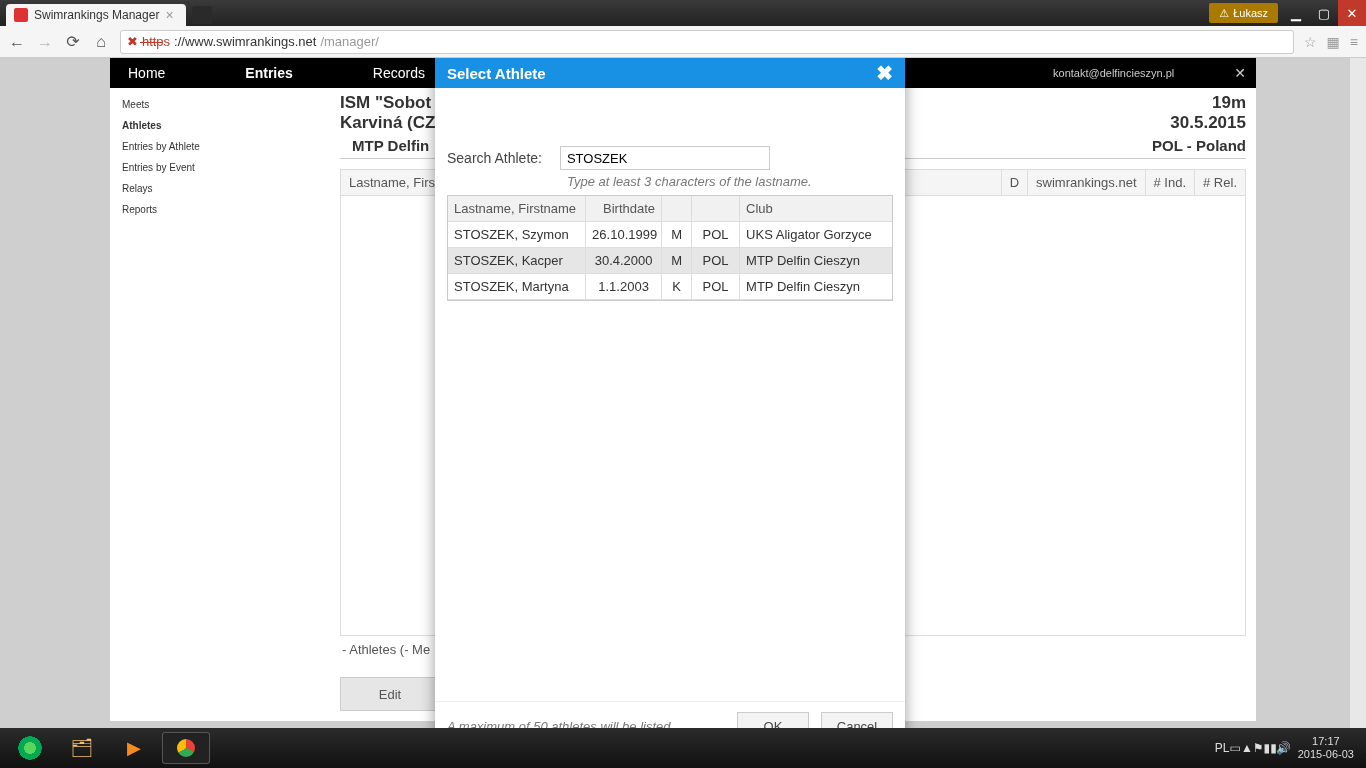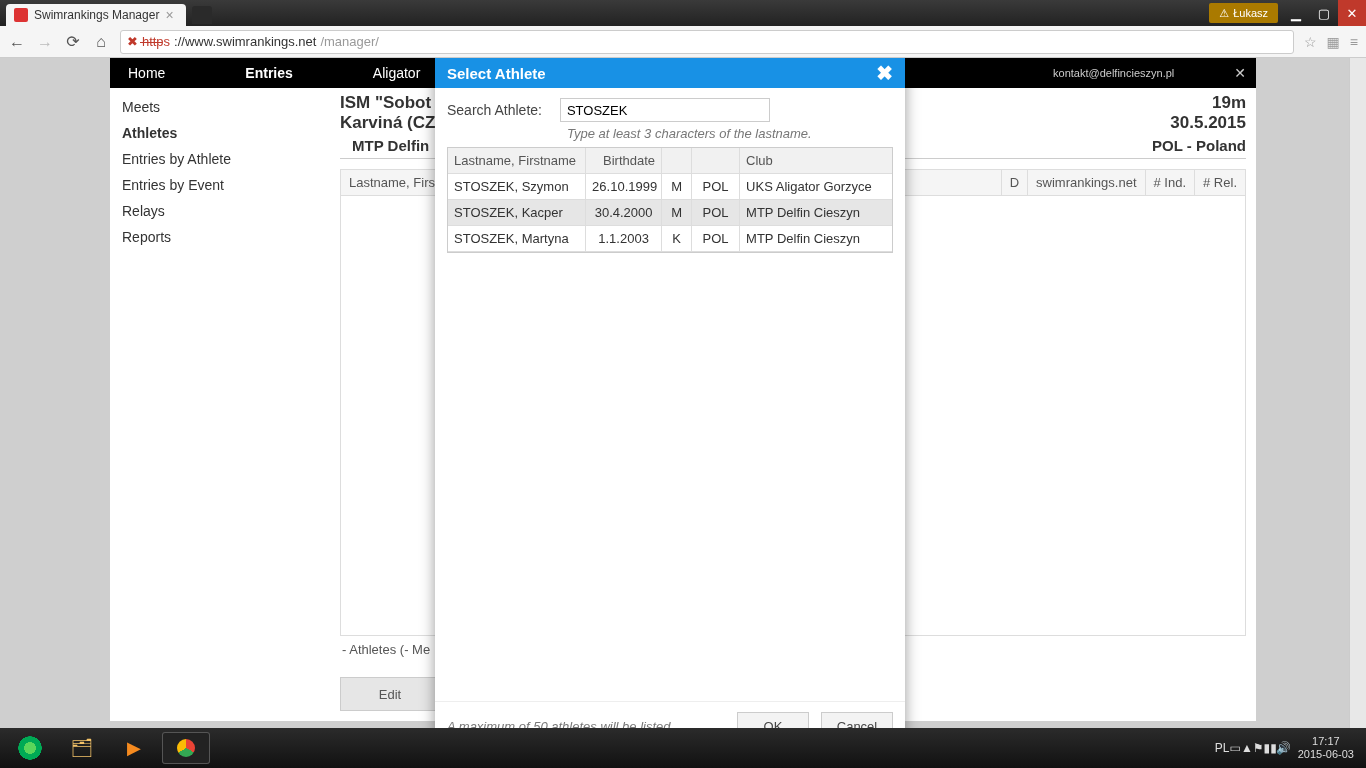--- a/index.html
+++ b/index.html
@@ -39,39 +39,39 @@
 .page { position:absolute; left:110px; top:0; width:1146px; background:#fff; }
 .topbar { height:30px; background:#000; color:#fff; display:flex; align-items:center; font-size:14px;gap:44px; }
 .topbar .menu { padding:0 18px; cursor:pointer; }
 .topbar .menu.active { font-weight:bold; }
 .topbar .grow { flex:1; }
 .topbar .email { font-size:11px; color:#ccc; padding-right:6px; }
 .topbar .xclose { font-size:14px; padding:0 10px; color:#ccc; }
 
 .body { display:flex; }
 .sidebar { width:230px; padding:6px 0; }
-.sidebar .item { padding:5px 12px; font-size:14px; color:#333; cursor:pointer; }
+.sidebar .item { padding:5px 12px; font-size:10px; color:#333; cursor:pointer; }
 .sidebar .item.active { font-weight:bold; }
 
 .main { flex:1; padding:5px 10px 10px 0; font-size:14px; color:#333; }
 .meet-head { display:flex; justify-content:space-between; font-weight:bold; font-size:17px; color:#333; }
 .meet-head .right { text-align:right; }
 .meet-sub { display:flex; justify-content:space-between; font-weight:bold; padding:4px 0 4px 12px; border-bottom:1px solid #ccc; margin-bottom:10px; font-size:15px;}
 .cols-row { border:1px solid #ddd; background:#f5f5f5; display:flex; font-size:13px; color:#555; }
 .cols-row div { padding:5px 8px; border-right:1px solid #ddd; }
 .cols-row div:last-child{border-right:none;}
 .listarea { border:1px solid #ddd; border-top:none; height:440px; background:#fff; }
 .below-note { font-size:13px; color:#555; padding:6px 2px; }
 .editbtn { margin-top:14px; width:100px; height:34px; background:#e6e6e6; border:1px solid #ccc; color:#555; font-size:13px; }
 
 
 .modal { position:absolute; left:435px; top:0; width:470px; height:682px; background:#fff; box-shadow:0 0 14px rgba(0,0,0,.4); z-index:50; display:flex; flex-direction:column;}
 .modal-title { height:30px; background:#1891e5; color:#fff; display:flex; align-items:center; justify-content:space-between; padding:0 12px; font-size:15px; font-weight:600;}
 .modal-title .x { font-size:20px; font-weight:bold; cursor:pointer; }
-.modal-body { padding:10px 12px 0 12px; flex:0 0 auto; }
+.modal-body { padding:10px 12px 0 12px; flex:0 0 auto;margin-top:48px; }
 .searchrow { display:flex; align-items:center; gap:18px; font-size:14px; color:#444;}
 .searchrow input { width:210px; height:24px; border:1px solid #ccc; padding:0 6px; font-size:13px; text-transform:uppercase;}
 .hint { font-style:italic; color:#777; font-size:13px; padding:4px 0 6px 120px;}
 .grid { border:1px solid #ccc; font-size:13px; color:#333; }
 .grid .gh, .grid .gr { display:grid; grid-template-columns: 1fr 76px 30px 48px 1.1fr; }
 .grid .gh { background:#f1f1f1; }
 .grid .gh div, .grid .gr div { padding:5px 6px; border-right:1px solid #ddd; border-bottom:1px solid #ddd; white-space:nowrap; overflow:hidden; }
 .grid .gh div:last-child, .grid .gr div:last-child { border-right:none; }
 .grid .gh div{ color:#555; }
 .grid .gr.sel { background:#e6e6e6; }
@@ -130,21 +130,21 @@
   <span class="right-ic">▦</span>
   <span class="right-ic">≡</span>
 </div>
 
 <div class="viewport">
 
   <div class="page">
     <div class="topbar">
       <span class="menu">Home</span>
       <span class="menu active">Entries</span>
-      <span class="menu">Aligator</span>
+      <span class="menu">Records</span>
       <span class="grow"></span>
       <span class="email">kontakt@delfincieszyn.pl</span>
       <span class="xclose">✕</span>
     </div>
     <div class="body">
       <div class="sidebar">
         <div class="item">Meets</div>
         <div class="item active">Athletes</div>
         <div class="item">Entries by Athlete</div>
         <div class="item">Entries by Event</div>

